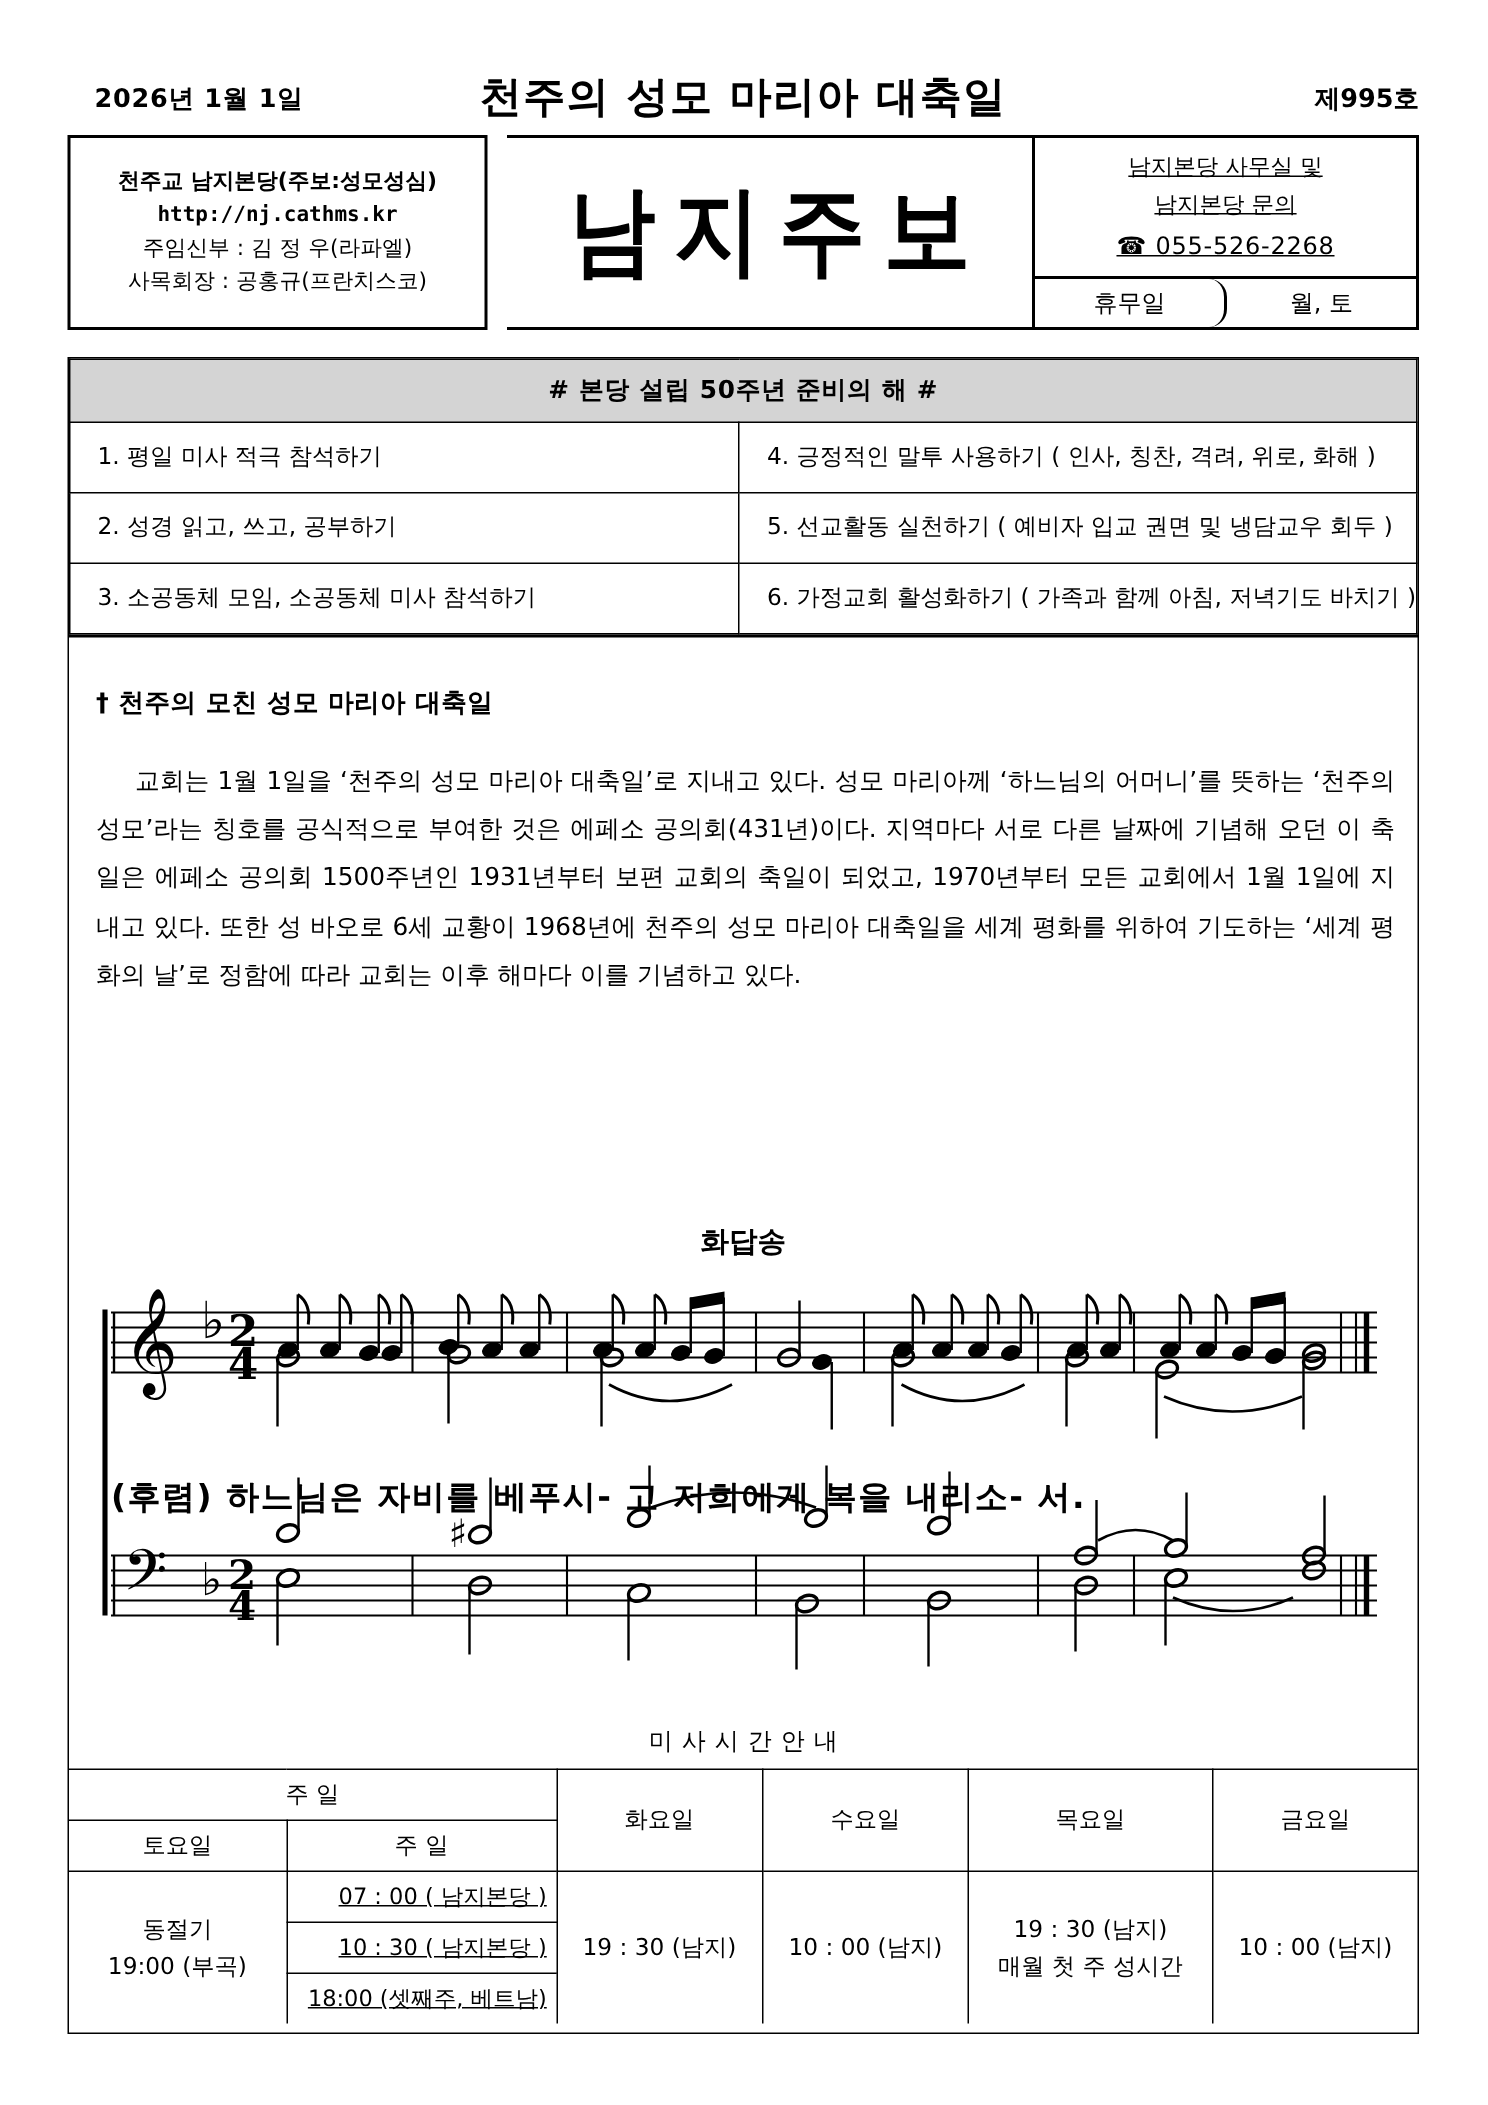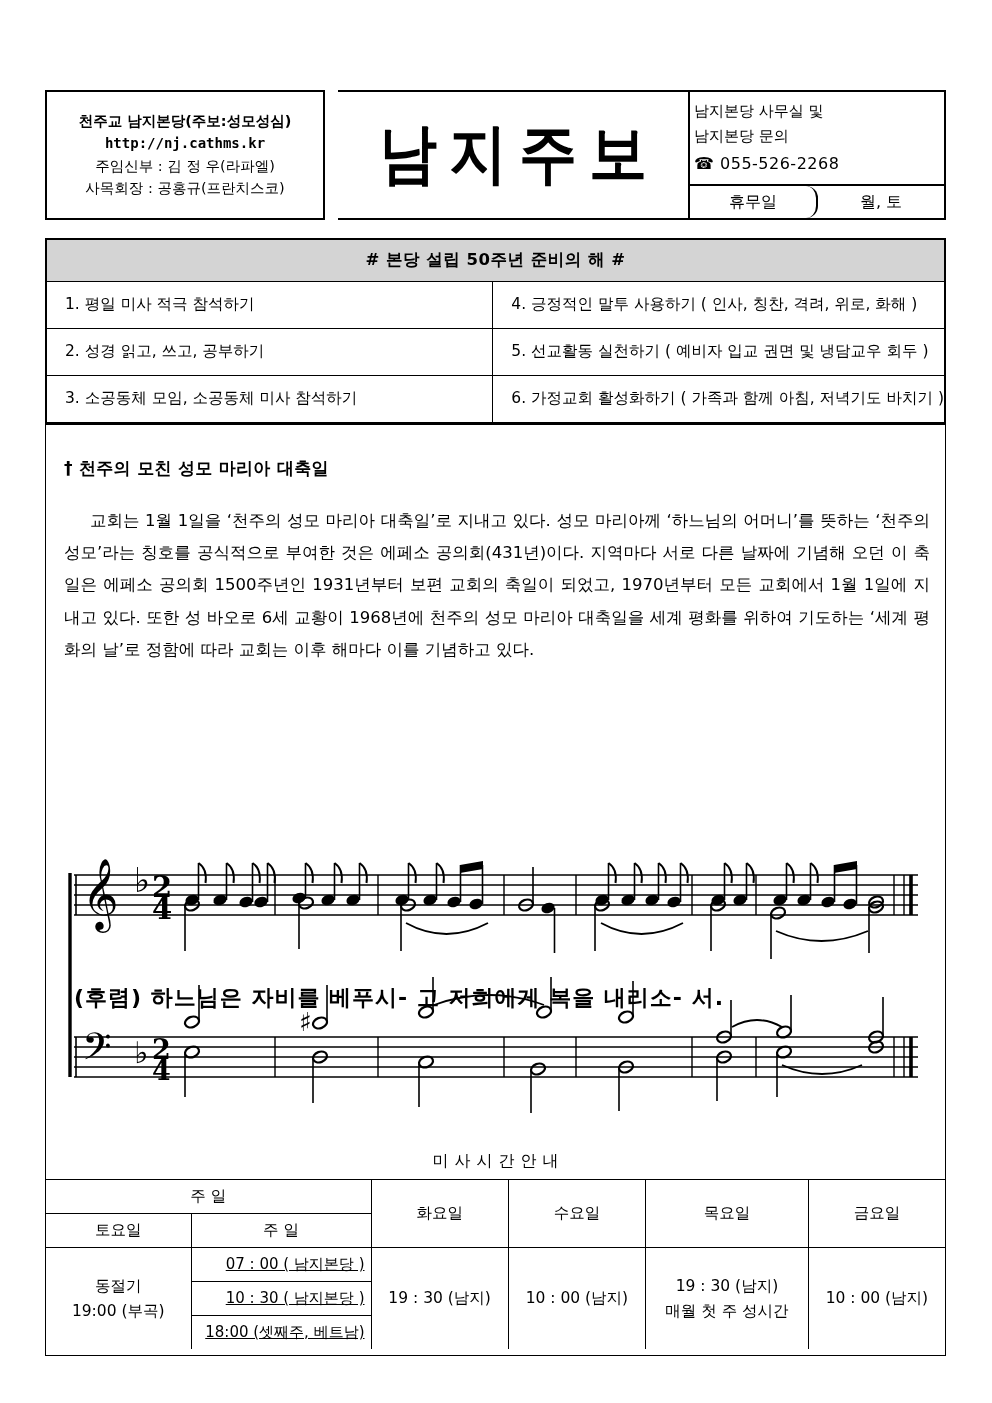--- a/index.html
+++ b/index.html
@@ -68,23 +68,24 @@
   }
 
   .mh-right {
     width: 258px;
     border: 2px solid #000;
     display: flex; flex-direction: column;
   }
   .mh-right .contact {
     flex: 1;
     display: flex; flex-direction: column;
-    justify-content: center;
+    align-items: center; justify-content: center;
     border-bottom: 2px solid #000;
-    padding: 2px 4px;
+    padding: 2px 16px;
+    text-decoration: underline;
   }
   .mh-right .contact div { font-size: 15px; line-height: 1.7; color:#000; }
   .mh-right .contact .phone { font-size: 16px; letter-spacing: .5px; }
   .mh-right .closed {
     height: 32px; display: flex;
   }
   .mh-right .closed .c1 {
     flex: 1; display: flex; align-items: center; justify-content: center;
     border-right: 2px solid #000; font-size: 16px; color:#000;border-radius:12px;
   }
@@ -176,20 +177,25 @@
   .mass .two-line { line-height: 1.6; }
   .mass .nb-l { border-left: none; }
   .mass .nb-r { border-right: none; }
   .mass .nb-b { border-bottom: none; }
 </style>
 </head>
 <body>
 
 <div id="page">
 
+  <div class="topline">
+    <div class="date">2026년 1월 1일</div>
+    <div class="maintitle">천주의 성모 마리아 대축일</div>
+    <div class="issue">제995호</div>
+  </div>
 
   <div class="masthead">
 
     <div class="mh-left">
       <div class="parish">천주교 남지본당(주보:성모성심)</div>
       <div class="url">http://nj.cathms.kr</div>
       <div>주임신부 : 김  정  우(라파엘)</div>
       <div>사목회장 : 공홍규(프란치스코)</div>
     </div>
 
@@ -230,20 +236,21 @@
       </tr>
     </tbody>
       </table>
   </div>
 
   <div class="content">
 
     <div class="art-title">† 천주의 모친 성모 마리아 대축일</div>
     <div class="art-body">교회는 1월 1일을 ‘천주의 성모 마리아 대축일’로 지내고 있다. 성모 마리아께 ‘하느님의 어머니’를 뜻하는 ‘천주의 성모’라는 칭호를 공식적으로 부여한 것은 에페소 공의회(431년)이다. 지역마다 서로 다른 날짜에 기념해 오던 이 축일은 에페소 공의회 1500주년인 1931년부터 보편 교회의 축일이 되었고, 1970년부터 모든 교회에서 1월 1일에 지내고 있다. 또한 성 바오로 6세 교황이 1968년에 천주의 성모 마리아 대축일을 세계 평화를 위하여 기도하는 ‘세계 평화의 날’로 정함에 따라 교회는 이후 해마다 이를 기념하고 있다.</div>
 
+    <div class="score-title">화답송</div>
 
     <div class="score-wrap">
       <svg width="880" height="275" viewBox="0 0 880 275" xmlns="http://www.w3.org/2000/svg">
         <g stroke="#000" fill="#000">
 
           <g>
             <line x1="18" y1="30" x2="862" y2="30" stroke-width="1.4"></line>
             <line x1="18" y1="40" x2="862" y2="40" stroke-width="1.4"></line>
             <line x1="18" y1="50" x2="862" y2="50" stroke-width="1.4"></line>
             <line x1="18" y1="60" x2="862" y2="60" stroke-width="1.4"></line>

